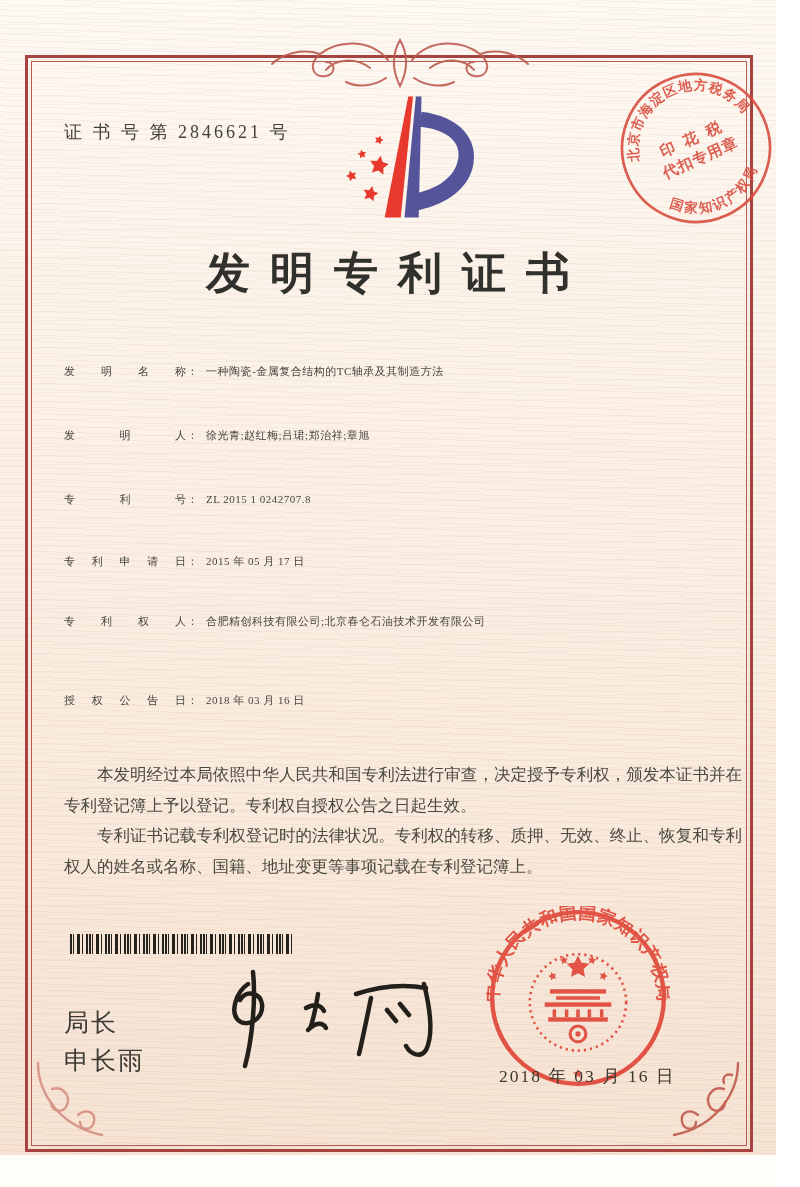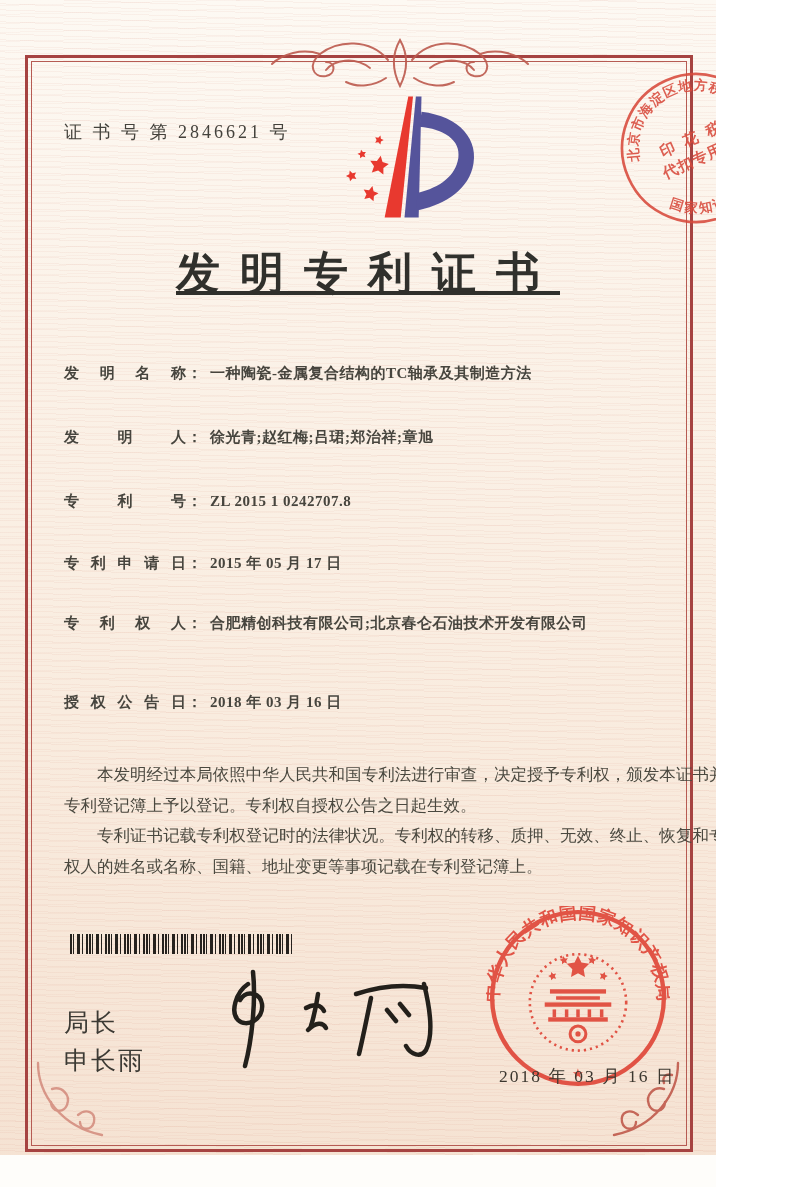--- a/index.html
+++ b/index.html
@@ -1,42 +1,42 @@
 <!DOCTYPE html>
 <html><head>
 <meta charset="utf-8">
 <style>
   * { margin:0; padding:0; box-sizing:border-box; }
   html,body { width:800px; }
   body { font-family:"Liberation Serif","DejaVu Serif",serif; }
   .page {
-    position:relative; width:716px; height:1187px; overflow:hidden;
+    position:relative; width:776px; height:1187px; overflow:hidden;
     background:linear-gradient(180deg,#fdf9f3 0%,#fbf2e8 28%,#f9ecdf 60%,#f5e2d2 100%);
   }
   .texture {
     position:absolute; inset:0; pointer-events:none;
     background:
       repeating-linear-gradient(2deg, rgba(203,108,88,0.07) 0 1px, rgba(0,0,0,0) 1px 6px),
       repeating-linear-gradient(-1.3deg, rgba(203,108,88,0.05) 0 1px, rgba(0,0,0,0) 1px 9px);
   }
   .photo-edge-bottom { position:absolute; left:0; right:0; bottom:0; height:32px; background:#fefdfa; }
   .frame-outer { position:absolute; top:55px; left:25px; right:23px; bottom:35px; border:3px solid #a64341; }
   .frame-inner { position:absolute; inset:3px; border:1px solid #b65b53; }
 
   .cert-no { position:absolute; left:64px; top:120px; font-size:18px; letter-spacing:3px; color:#44423c; }
 
   .logo { position:absolute; left:328px; top:90px; }
   .seal-tax { position:absolute; left:618px; top:70px; transform:rotate(-24deg); opacity:.88; }
   .seal-cnipa { position:absolute; left:486px; top:906px; opacity:.93; }
 
   .title { position:absolute; left:0; right:0; top:244px; text-align:center;
-           font-size:44px; font-weight:700; color:#30302c; letter-spacing:20px; text-indent:20px;text-decoration:underline; }
+           font-size:44px; font-weight:700; color:#30302c; letter-spacing:20px; text-indent:20px; }
 
   .fields { position:absolute; left:64px; top:364px; width:678px; }
-  .frow { position:absolute; left:0; font-size:15px; color:#47453e; white-space:nowrap;font-weight:bold; }
+  .frow { position:absolute; left:0; font-size:11px; color:#47453e; white-space:nowrap; }
   .frow.r0{top:0;} .frow.r1{top:64px;} .frow.r2{top:128px;} .frow.r3{top:190px;} .frow.r4{top:250px;} .frow.r5{top:312px;margin-top:17px;}
   .flabel { display:inline-block; width:122px; text-align:justify; text-align-last:justify; }
   .fcolon { display:inline-block; margin:0 8px 0 1px; }
   .fvalue { letter-spacing:.5px; }
 
   .body-text { position:absolute; left:64px; top:714px; width:678px; font-size:16.5px;
                line-height:1.85; color:#4a483f; text-align:justify;margin-top:46px; }
   .body-text p { text-indent:2em; }
 
   .barcode { position:absolute; left:70px; top:934px; width:224px; height:20px;

